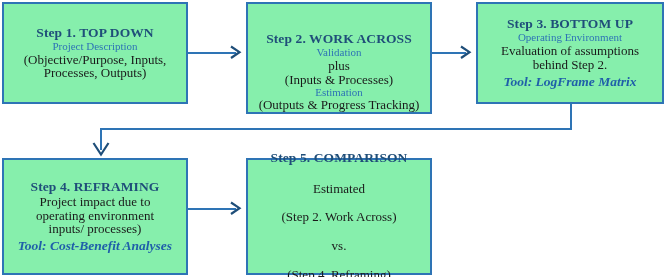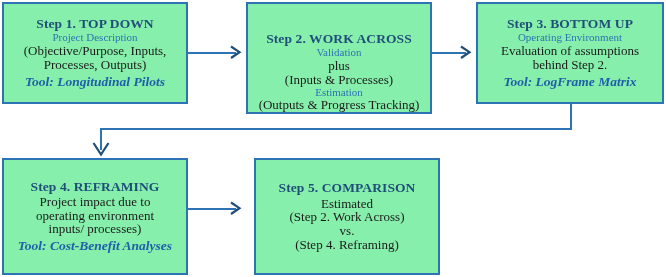--- a/index.html
+++ b/index.html
@@ -62,21 +62,21 @@
     font-weight: bold;
     font-style: italic;
     font-size: 13.5px;
     padding-top: 3px;
   }
   
   #box-step1 { left: 2px;   top: 2px;   width: 186px; height: 102px; }
   #box-step2 { left: 246px; top: 2px;   width: 186px; height: 112px; justify-content: flex-end; }
   #box-step3 { left: 476px; top: 2px;   width: 188px; height: 102px; }
   #box-step4 { left: 2px;   top: 158px; width: 186px; height: 117px; }
-  #box-step5 { left: 254px; top: 158px; width: 186px; height: 117px; }
+  #box-step5 { left: 246px; top: 158px; width: 186px; height: 117px; gap: 15px; }
 
   
   .conn {
     position: absolute;
     background: #2E74B5;
     z-index: 1;
   }
   .conn.h { height: 2px; }
   .conn.v { width: 2px; }
 
@@ -119,21 +119,20 @@
   <div class="conn h" style="left:188px; top:208px; width:48px;"></div>
   <svg class="arrow-svg" style="left:230px; top:200px;" width="18" height="17">
     <path d="M 1 2.5 L 9.5 8.2 L 1 14"></path>
   </svg>
 
   <div class="box" id="box-step1">
     <span class="ln head">Step 1. TOP DOWN</span>
     <span class="ln accent">Project Description</span>
     <span class="ln body">(Objective/Purpose, Inputs,</span>
     <span class="ln body">Processes, Outputs)</span>
-    <span class="ln tool">Tool: Longitudinal Pilots</span>
   </div>
 
   <div class="box" id="box-step2">
     <span class="ln head">Step 2. WORK ACROSS</span>
     <span class="ln accent">Validation</span>
     <span class="ln body">plus</span>
     <span class="ln body">(Inputs &amp; Processes)</span>
     <span class="ln accent">Estimation</span>
     <span class="ln body">(Outputs &amp; Progress Tracking)</span>
   </div>

